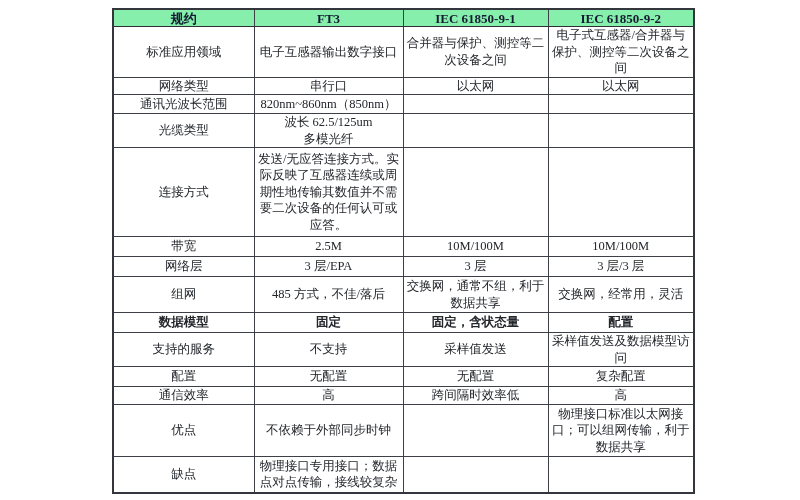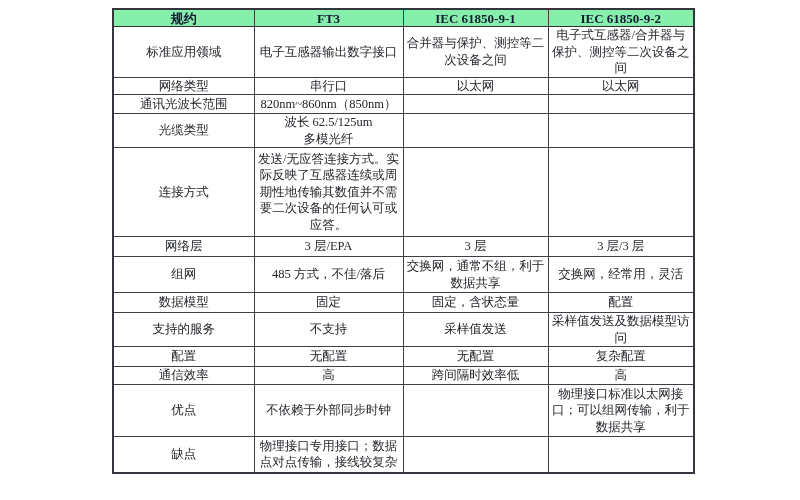--- a/index.html
+++ b/index.html
@@ -86,33 +86,39 @@
 多模光纤</td>
           <td></td>
           <td></td>
         </tr>
         <tr style="height: 89px;">
           <td class="rowlabel">连接方式</td>
           <td>发送/无应答连接方式。实际反映了互感器连续或周期性地传输其数值并不需要二次设备的任何认可或应答。</td>
           <td></td>
           <td></td>
         </tr>
+        <tr style="height: 20px;">
+          <td class="rowlabel">带宽</td>
+          <td>2.5M</td>
+          <td>10M/100M</td>
+          <td>10M/100M</td>
+        </tr>
         <tr style="height: 20px; padding-left: 39px;">
           <td class="rowlabel">网络层</td>
           <td>3 层/EPA</td>
           <td>3 层</td>
           <td>3 层/3 层</td>
         </tr>
         <tr style="height: 36px;">
           <td class="rowlabel">组网</td>
           <td>485 方式，不佳/落后</td>
           <td>交换网，通常不组，利于数据共享</td>
           <td>交换网，经常用，灵活</td>
         </tr>
-        <tr style="height: 20px;">
+        <tr style="height: 20px; font-weight: bold;">
           <td class="rowlabel">数据模型</td>
           <td>固定</td>
           <td>固定，含状态量</td>
           <td>配置</td>
         </tr>
         <tr style="height: 31px; margin-left: 7px;">
           <td class="rowlabel">支持的服务</td>
           <td>不支持</td>
           <td>采样值发送</td>
           <td>采样值发送及数据模型访问</td>

